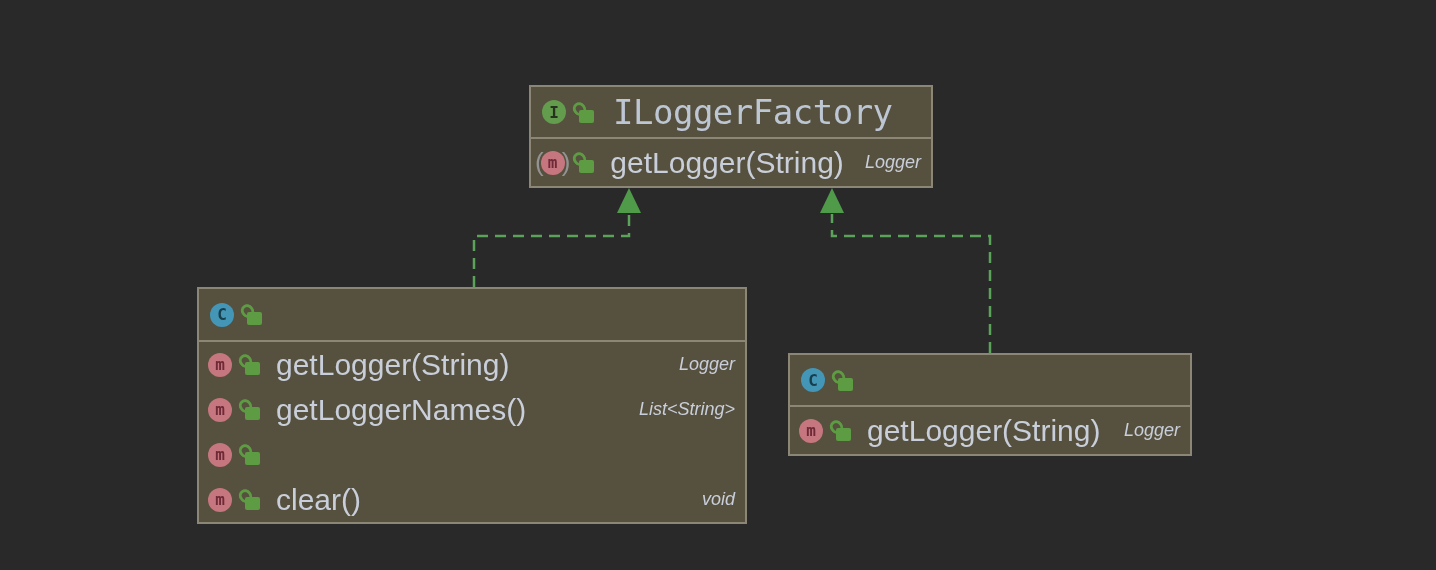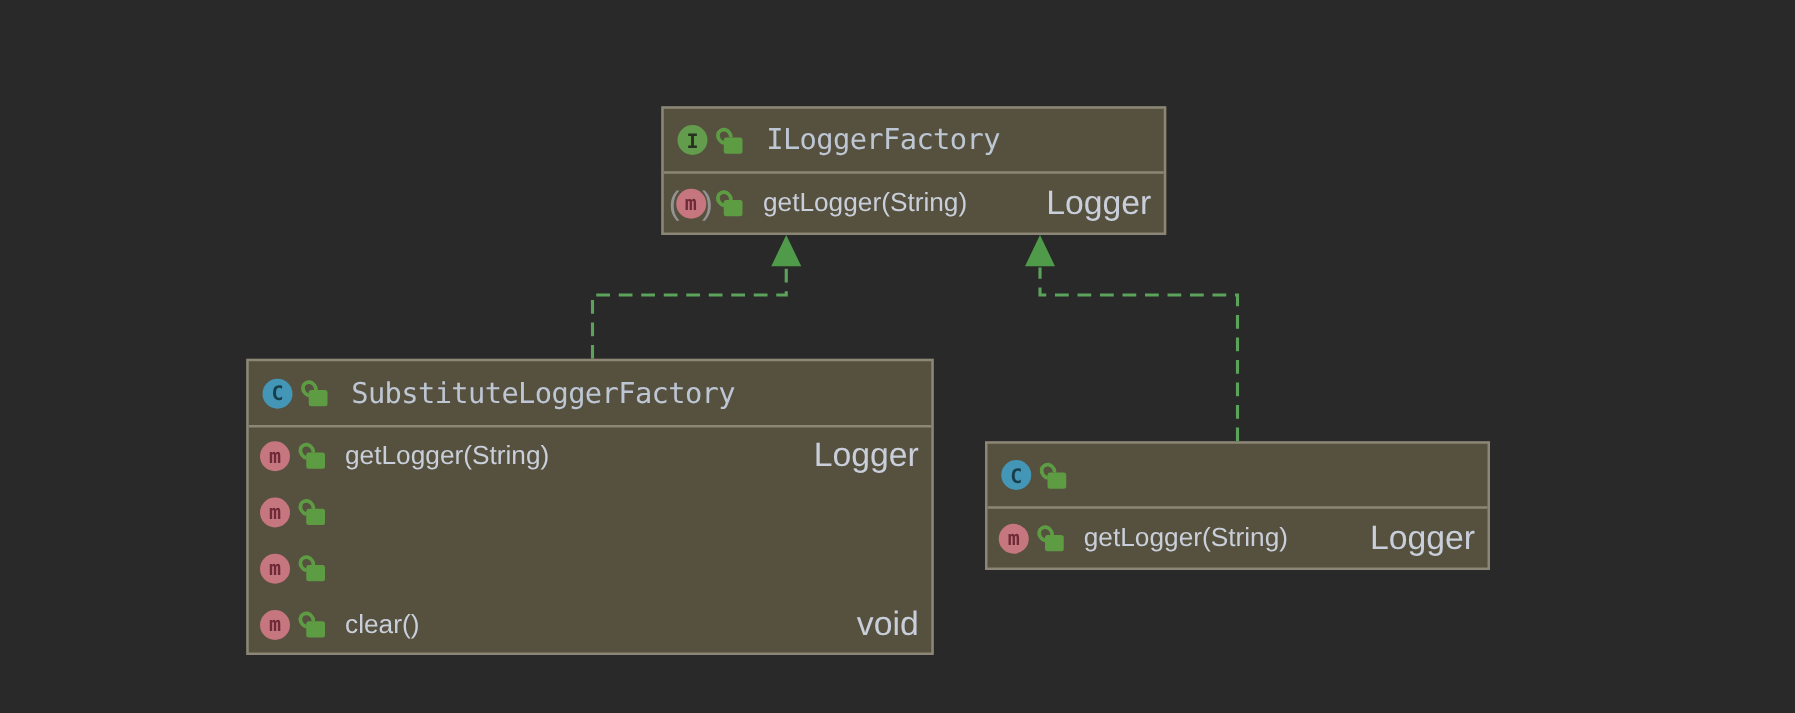--- a/index.html
+++ b/index.html
@@ -34,37 +34,37 @@
     background:var(--box-fill);
     border:2px solid var(--box-border);
   }
   .node-header{
     display:flex;align-items:center;
     padding:0 11px;
     height:50px;
   }
   .node-title{
     font-family:"DejaVu Sans Mono","Liberation Mono",monospace;
-    font-size:23px;
+    font-size:34px;
     color:var(--title-color);
     white-space:nowrap;
     letter-spacing:-0.5px;
   }
   .members{border-top:2px solid var(--box-border);}
   .member-row{
     display:flex;align-items:center;
     padding:0 10px 0 9px;
     height:45px;
   }
   .member-row.tall{height:47px;}
   .member-name{
-    font-size:21px;color:var(--member-color);white-space:nowrap;
+    font-size:30px;color:var(--member-color);white-space:nowrap;
   }
   .member-type{
-    font-size:27px;color:var(--member-color);white-space:nowrap;margin-left:auto;padding-left:14px;
+    font-size:18px;color:var(--member-color);white-space:nowrap;margin-left:auto;padding-left:14px;font-style:italic;
   }
   .circle-icon{
     width:24px;height:24px;border-radius:50%;
     display:inline-flex;align-items:center;justify-content:center;
     font-family:"DejaVu Sans Mono","Liberation Mono",monospace;
     font-size:16px;font-weight:600;
     flex:none;
     margin-right:8px;
   }
   .circle-icon.interface{background:var(--iface-green);color:#26321F;}
@@ -132,36 +132,37 @@
       </div>
     </div>
   </div>
 
   <div class="node" style="left:197px;top:287px;width:550px;">
     <div class="node-header" style="height:51px;">
       <span class="circle-icon class">
           <span>C</span>
         </span>
       <span class="lock"></span>
-      <span class="node-title">SubstituteLoggerFactory</span>
     </div>
     <div class="members">
       <div class="member-row">
         <span class="circle-icon method">
             <span>m</span>
           </span>
         <span class="lock"></span>
         <span class="member-name">getLogger(String)</span>
         <span class="member-type">Logger</span>
       </div>
       <div class="member-row">
         <span class="circle-icon method">
             <span>m</span>
           </span>
         <span class="lock"></span>
+        <span class="member-name">getLoggerNames()</span>
+        <span class="member-type">List&lt;String&gt;</span>
       </div>
       <div class="member-row">
         <span class="circle-icon method">
             <span>m</span>
           </span>
         <span class="lock"></span>
       </div>
       <div class="member-row">
         <span class="circle-icon method">
             <span>m</span>

